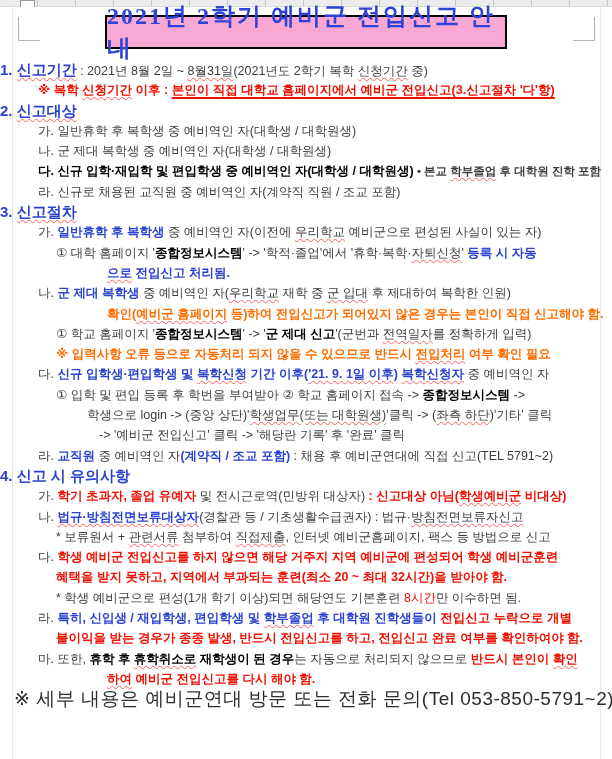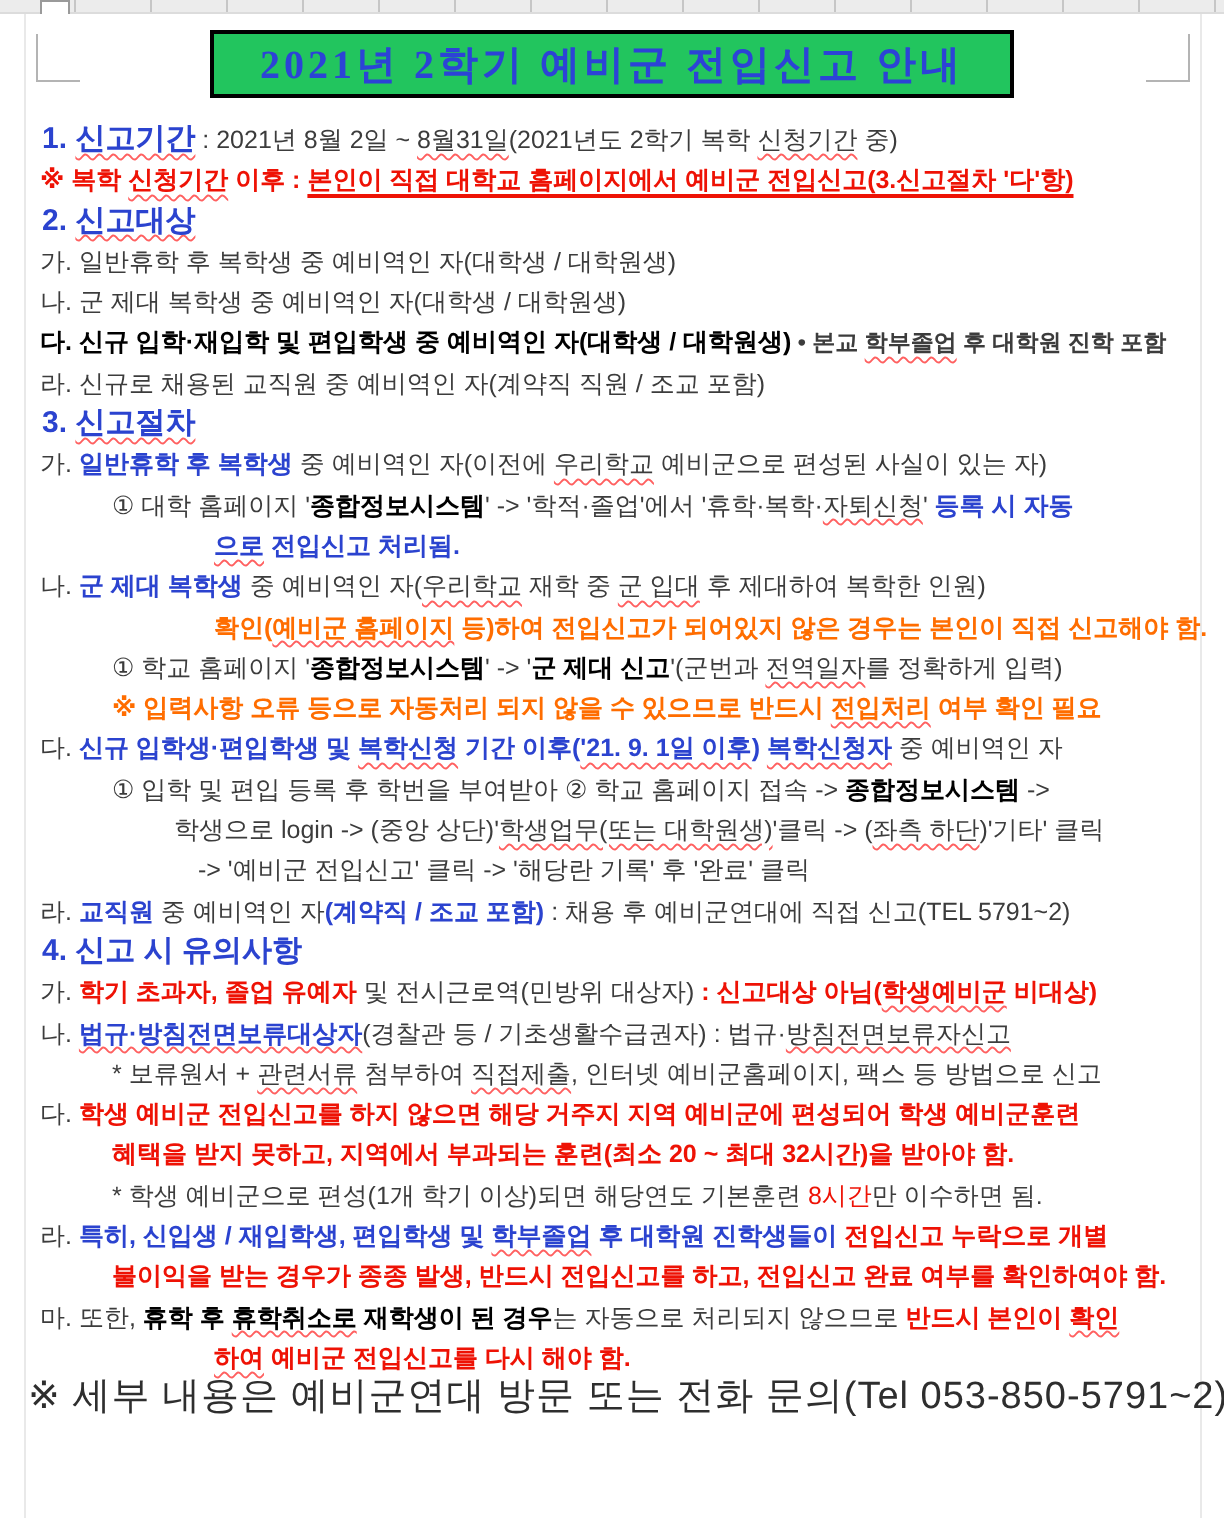--- a/index.html
+++ b/index.html
@@ -16,28 +16,28 @@
   .ruler-tab{
     position:absolute;left:20px;top:0;width:13px;height:9px;background:#ffffff;border:1px solid #9a9a9a;
   }
   .page{position:absolute;left:0;top:7px;width:612px;height:752px;background:#ffffff;}
   .edge{position:absolute;top:0;width:1px;height:752px;background:#e9e9e9;}
   .edge.l{left:12px}.edge.r{left:600px}
   .corner{position:absolute;top:10px;width:21px;height:23px;}
   .corner.tl{left:18px;border-left:1px solid #b4b4b4;border-bottom:1px solid #b4b4b4;}
   .corner.tr{right:17px;border-right:1px solid #b4b4b4;border-bottom:1px solid #b4b4b4;}
   .title-box{
-    margin:8px auto 11px auto;width:398px;height:30px;background:#22c55e;border:2px solid #000;
+    margin:8px auto 11px auto;width:398px;height:30px;background:#f9a8d4;border:2px solid #000;
     display:flex;align-items:center;justify-content:center;
     font-family:"Liberation Serif","DejaVu Serif",serif;
-    font-size:20px;letter-spacing:2px;color:#2c43d6;font-weight:bold;
+    font-size:24px;letter-spacing:2px;color:#2c43d6;font-weight:bold;
   }
   .doc{position:relative;}
   .line{height:20.3px;line-height:20.3px;white-space:nowrap;font-size:12.5px;color:#3c3c3c;}
-  .ind0{padding-left:14px}.ind1{padding-left:21px}.ind2{padding-left:20px}
+  .ind0{padding-left:14px}.ind1{}.ind2{padding-left:38px}
   .ind3{padding-left:56px}.ind4{padding-left:107px}.ind5{padding-left:87px}.ind6{padding-left:99px}
   
   .s-h  {color:#2b43cf;font-weight:bold;font-size:15px;}
   .s-k  {color:#3c3c3c;}
   .s-kb {color:#000000;font-weight:bold;}
   .s-kbs{color:#3c3c3c;font-weight:bold;font-size:11.5px;}
   .s-bl {color:#2b43cf;font-weight:bold;}
   .s-rd {color:#ee1205;font-weight:bold;}
   .s-r  {color:#ee1205;text-align:right;}
   .s-or {color:#ff6d00;font-weight:bold;}

